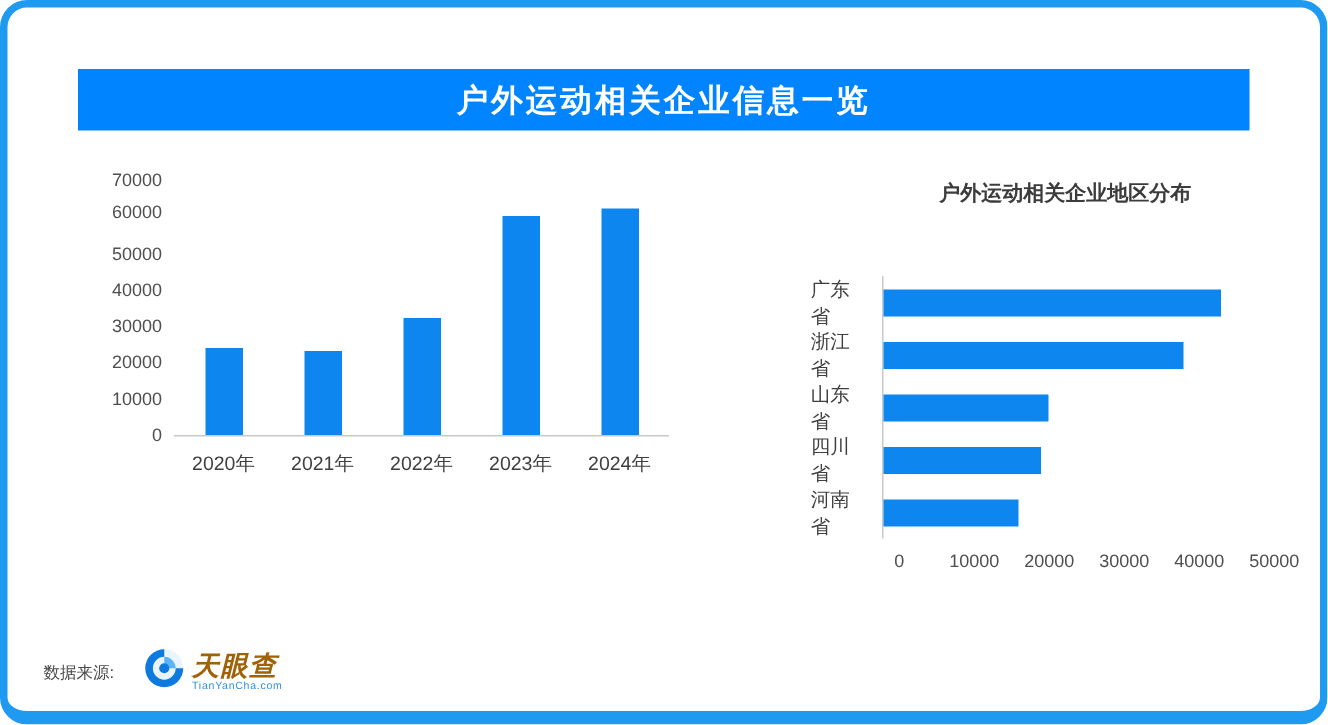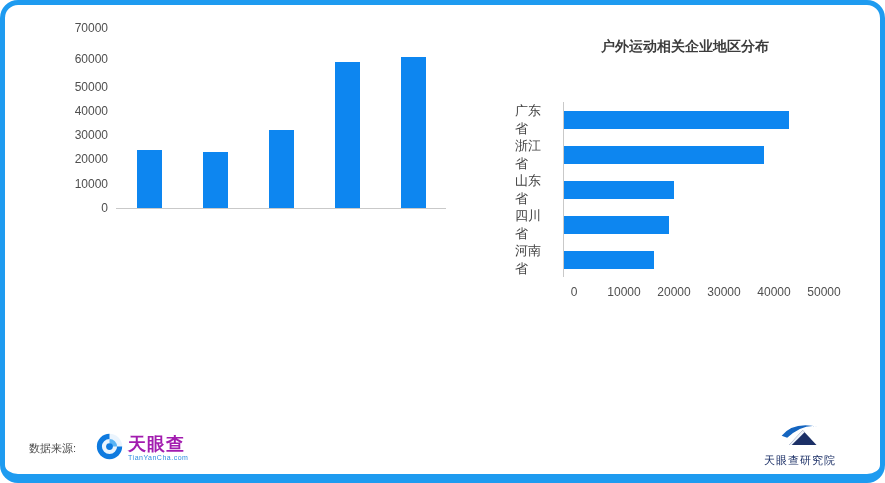--- a/index.html
+++ b/index.html
@@ -9,21 +9,21 @@
     border:5px solid #1e9bf0;border-bottom-width:9px;border-radius:18px;
     position:relative;overflow:hidden;
   }
   .banner{
     height:41px;margin:41px 47px 0 47px;
     display:flex;align-items:center;justify-content:center;
     color:#fff;font-size:21px;font-weight:bold;letter-spacing:2px;
   }
   .charts{display:flex;margin-top:33px;}
   .chart-v{width:400px;margin-left:55px;}
-  .chart-h{width:340px;margin-left:55px;}
+  .chart-h{width:340px;margin-left:81px;}
   .chart-title{text-align:center;font-size:14px;font-weight:bold;color:#3c3c3c;}
   .chart-v .chart-title{margin-bottom:42px;}
   .chart-h .chart-title{margin-bottom:46px;}
 
   
   .vplot{display:flex;}
   .vticks{position:relative;width:56px;height:170px;flex:none;}
   .vtick{position:absolute;right:8px;transform:translateY(50%);font-size:12px;color:#4f4f4f;}
   .varea{width:330px;}
   .vbars{display:grid;grid-template-columns:repeat(5,1fr);align-items:end;height:170px;border-bottom:1px solid #c9c9c9;}
@@ -40,62 +40,72 @@
   .hbarrow{height:35px;display:flex;align-items:center;}
   .hbar{height:18px;}
   .hticks{position:relative;height:16px;margin-left:59px;margin-top:8px;width:250px;}
   .htick{position:absolute;transform:translateX(-50%);font-size:12px;color:#4f4f4f;white-space:nowrap;}
 
   
   .footer-left{position:absolute;left:24px;bottom:10px;display:flex;align-items:center;}
   .source-label{font-size:11px;color:#4a4a4a;margin-right:20px;}
   .tyc-logo{display:flex;align-items:center;}
   .tyc-text{display:flex;flex-direction:column;margin-left:5px;}
-  .tyc-name{font-size:18px;font-weight:bold;color:#a21caf;line-height:18px;letter-spacing:1px;}
+  .tyc-name{font-size:18px;font-weight:bold;color:#a16207;line-height:18px;letter-spacing:1px;font-style:italic;}
   .tyc-domain{font-size:7px;color:#2f8fe0;line-height:9px;letter-spacing:.5px;}
   .footer-right{position:absolute;right:44px;bottom:6px;display:flex;flex-direction:column;align-items:center;}
   .institute-name{font-size:11px;color:#1b2f66;margin-top:1px;letter-spacing:1px;}
 </style>
 </head>
 <body>
 
 <div class="card">
 
+  <div class="banner" style="background: rgb(0, 132, 255);">
+    <span>户外运动相关企业信息一览</span>
+  </div>
 
   <div class="charts">
 
     <div class="chart-v">
       <div class="vplot">
         <div class="vticks" id="vticks">
             <span class="vtick" style="bottom: 0px;">0</span>
             <span class="vtick" style="bottom: 24.2857px;">10000</span>
             <span class="vtick" style="bottom: 48.5714px;">20000</span>
             <span class="vtick" style="bottom: 72.8571px;">30000</span>
             <span class="vtick" style="bottom: 97.1429px;">40000</span>
             <span class="vtick" style="bottom: 121.429px;">50000</span>
             <span class="vtick" style="bottom: 149px;">60000</span>
-            <span class="vtick" style="bottom: 180px;">70000</span>
+            <span class="vtick" style="bottom: 170px;">70000</span>
           </div>
         <div class="varea">
           <div class="vbars" id="vbars">
               <div class="vcell">
                 <div class="vbar" style="height: 58.2857px; background: rgb(13, 134, 240);"></div>
               </div>
               <div class="vcell">
                 <div class="vbar" style="height: 55.8571px; background: rgb(13, 134, 240);"></div>
               </div>
               <div class="vcell">
                 <div class="vbar" style="height: 77.7143px; background: rgb(13, 134, 240);"></div>
               </div>
               <div class="vcell">
                 <div class="vbar" style="height: 145.714px; background: rgb(13, 134, 240);"></div>
               </div>
               <div class="vcell">
                 <div class="vbar" style="height: 150.571px; background: rgb(13, 134, 240);"></div>
               </div>
+            </div>
+          <div class="vlabels" id="vlabels">
+              <div class="vlabel">2020年</div>
+              <div class="vlabel">2021年</div>
+              <div class="vlabel">2022年</div>
+              <div class="vlabel">2023年</div>
+              <div class="vlabel">2024年</div>
             </div>
         </div>
       </div>
     </div>
 
     <div class="chart-h">
       <div class="chart-title">户外运动相关企业地区分布</div>
       <div class="hbody">
         <div class="hcats" id="hcats">
             <div class="hcat">广东省</div>
@@ -145,24 +155,14 @@
           <circle cx="16" cy="16" r="4" fill="#0e7adf"></circle>
         </svg>
       </span>
       <span class="tyc-text">
         <span class="tyc-name">天眼查</span>
         <span class="tyc-domain">TianYanCha.com</span>
       </span>
     </div>
   </div>
 
-  <div class="footer-right">
-    <span>
-      <svg width="44" height="28" viewBox="0 0 48 30">
-        <path d="M4 17 Q16 1 44 7 Q28 3 10 19 Z" fill="#1565c0"></path>
-        <path d="M12 27 L27 11 L42 27 Z" fill="#1b2f66"></path>
-        <path d="M12 27 L27 11 L29 13 L15 27 Z" fill="#eef3fa"></path>
-      </svg>
-    </span>
-    <span class="institute-name">天眼查研究院</span>
-  </div>
 
 </div>
 
 </body></html>

